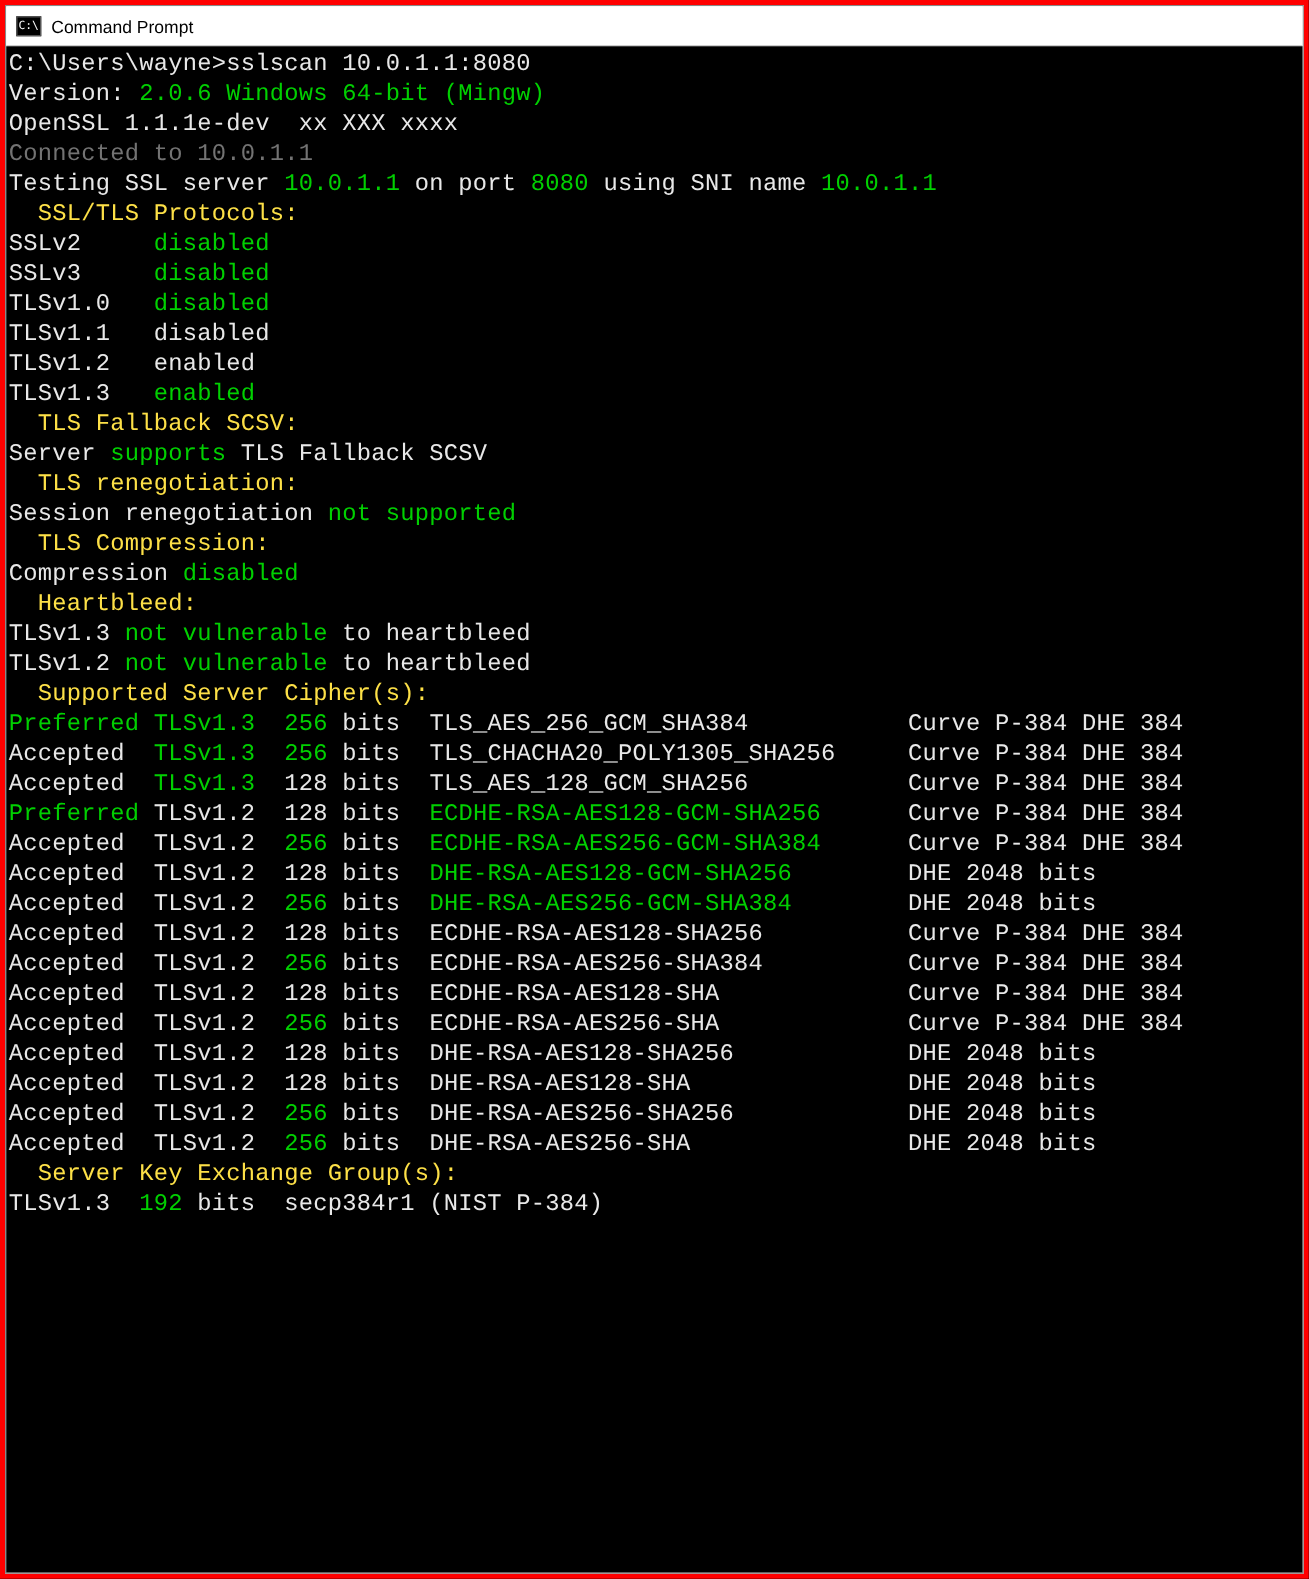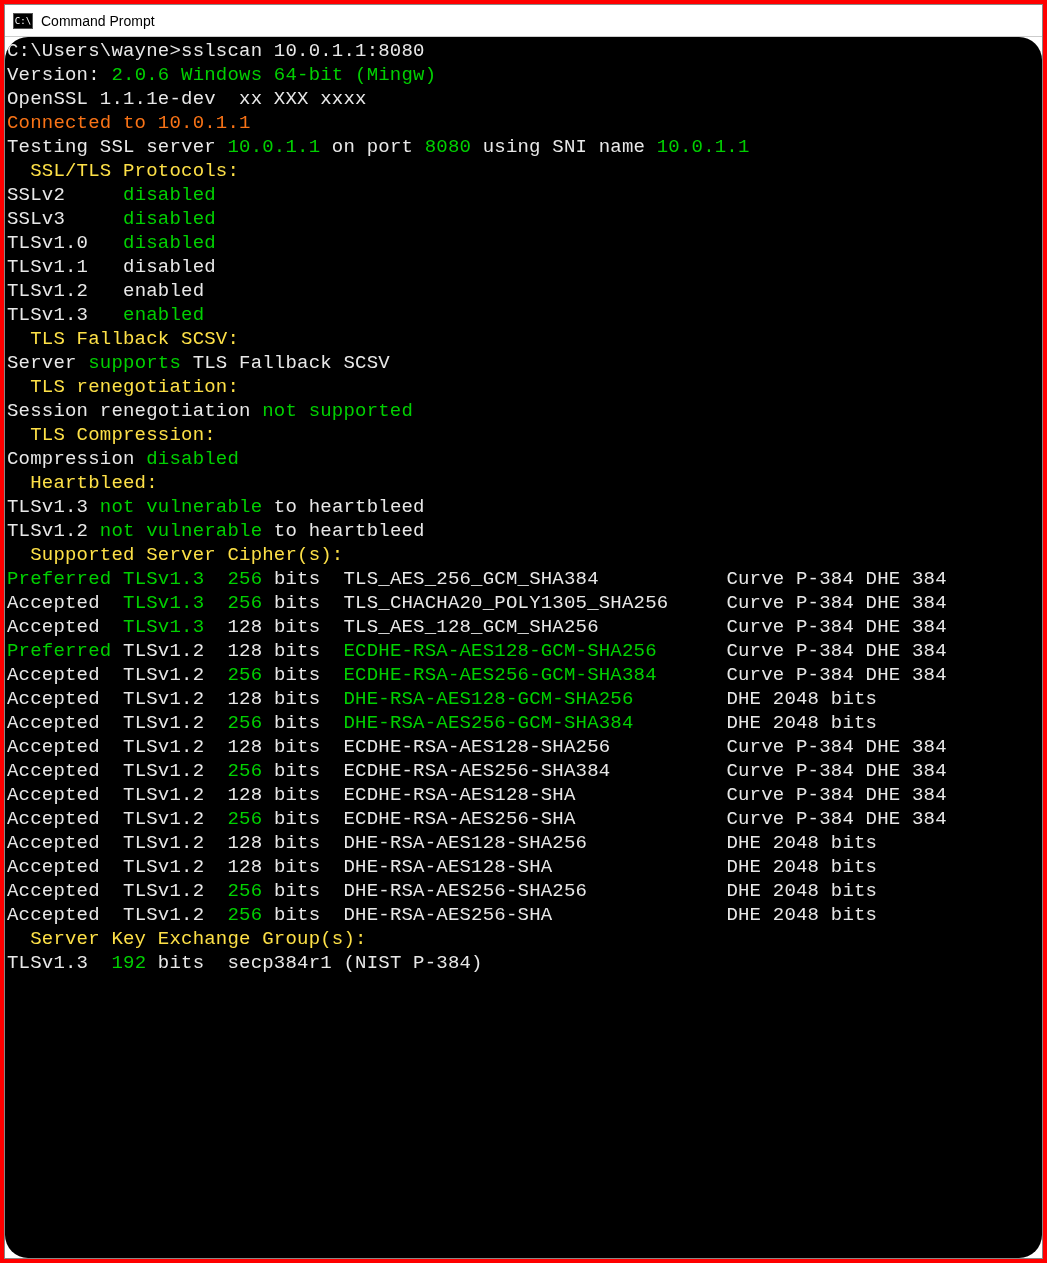--- a/index.html
+++ b/index.html
@@ -46,24 +46,23 @@
   .terminal {
     flex: 1;
     background: #000;
     color: #ccc;
     font-size: 19px;
     line-height: 24px;
     padding: 2px 0 0 2px;
     white-space: pre;
     overflow: hidden;
     letter-spacing: 0.2px;
-    border-radius: 23px;
   }
   .g   { color: #00d000; font-family: Liberation Mono, monospace; }  
-  .bg  { color: #f97316; }  
+  .bg  { color: #737373; }  
   .cy  { color: #fde047; }  
   .w   { color: #e8e8e8; }  
   .row { display: block; }
 </style>
 </head>
 <body>
 
 <div class="window">
   <div class="titlebar">
     <span class="icon">C:\</span>

